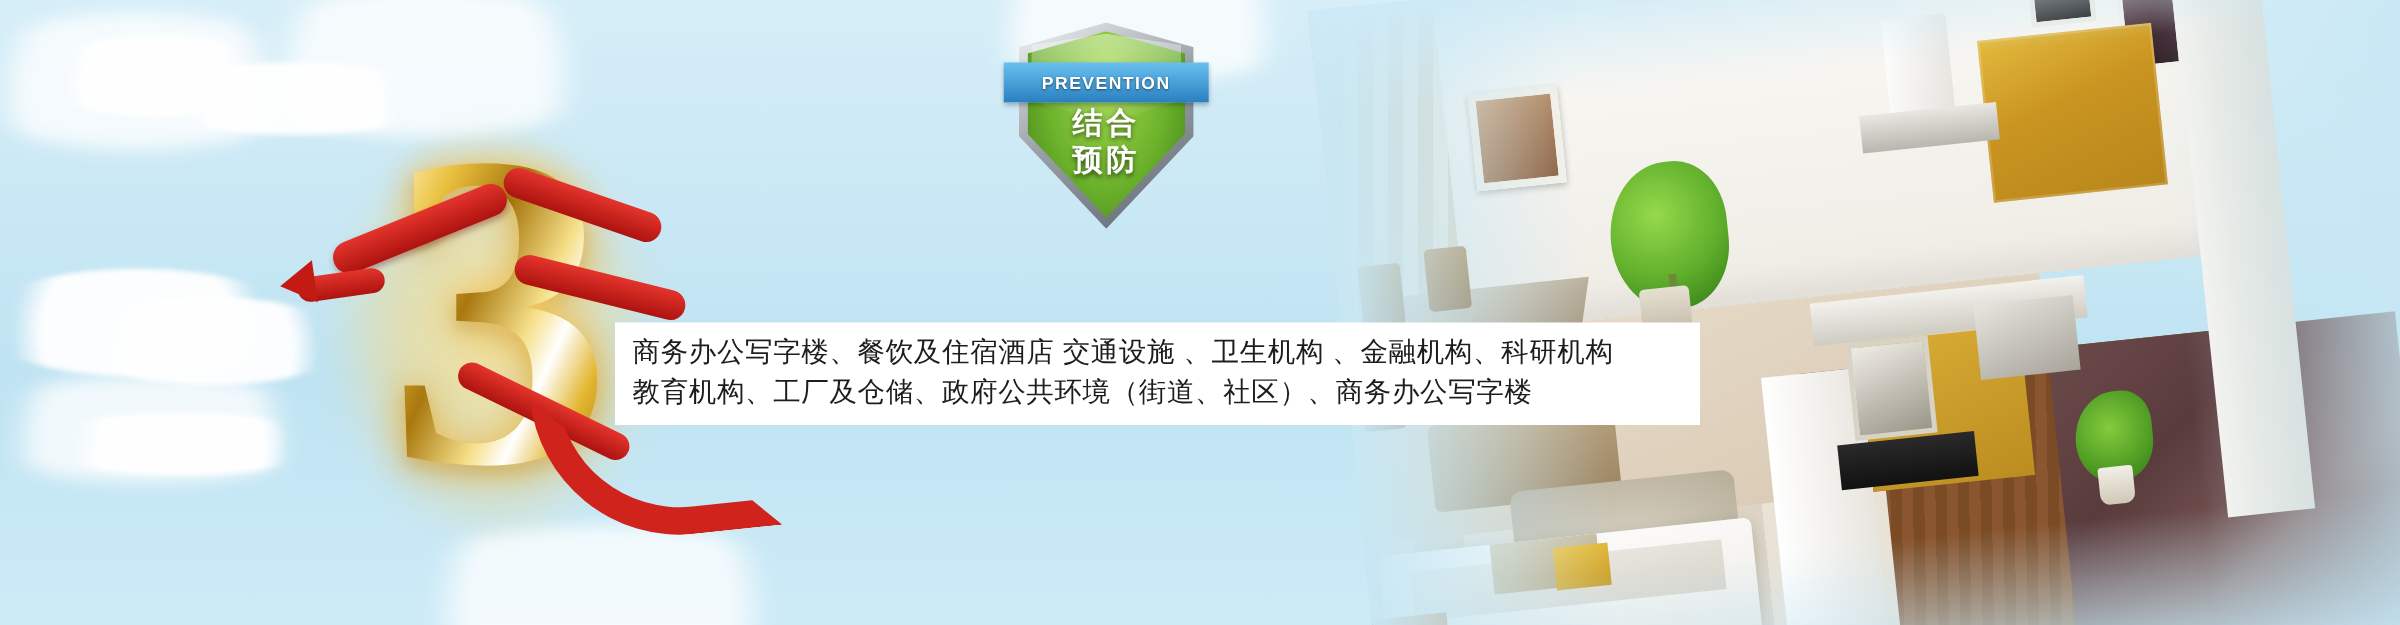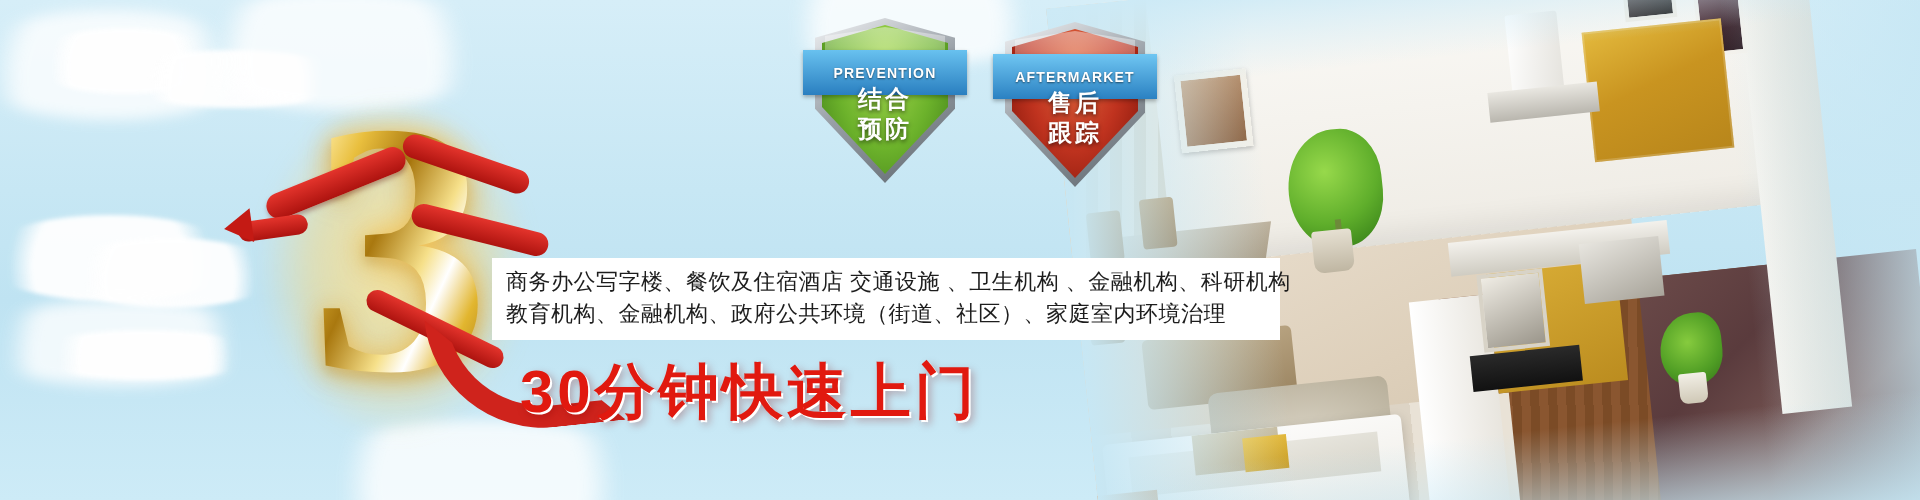--- a/index.html
+++ b/index.html
@@ -196,21 +196,21 @@
   .shield .face{
     position:absolute;left:7px;right:7px;top:7px;bottom:9px;
     clip-path:polygon(50% 0%,100% 12%,100% 55%,50% 100%,0% 55%,0% 12%);
   }
   .shield .gloss{
     position:absolute;left:10px;right:10px;top:9px;height:45%;
     clip-path:polygon(50% 0%,100% 12%,100% 72%,50% 96%,0% 72%,0% 12%);
     background:linear-gradient(180deg,rgba(255,255,255,.42),rgba(255,255,255,0));
   }
   .shield .banner{
-    position:absolute;left:-12px;right:-12px;top:32px;height:45px;
+    position:absolute;left:-12px;right:-12px;top:32px;height:32px;
     display:flex;align-items:center;justify-content:center;
     box-shadow:0 2px 4px rgba(0,0,0,.3);
   }
   .shield .banner span{
     color:#fff;font-weight:bold;font-size:14px;letter-spacing:1.2px;
     text-shadow:0 1px 2px rgba(0,0,0,.55);white-space:nowrap;
   }
   .shield .cn{
     position:absolute;left:0;right:0;top:66px;
     text-align:center;color:#fff;font-weight:bold;
@@ -225,21 +225,21 @@
   #shield-prevention{left:815px;top:18px;}
   #shield-prevention .face{background:radial-gradient(ellipse at 50% 25%,#a6d94f,#6cb22b 55%,#3f7d18);}
   #shield-prevention .banner{background:linear-gradient(180deg,#68c1ef,#2a7fc0);}
 
   #shield-aftermarket{left:1005px;top:22px;}
   #shield-aftermarket .face{background:radial-gradient(ellipse at 50% 25%,#e0683f,#c0331f 52%,#7d1308);}
   #shield-aftermarket .banner{background:linear-gradient(180deg,#6fc6f2,#2b81c2);}
 
   
   #service-card{
-    position:absolute;left:492px;top:258px;width:788px;
+    position:absolute;left:492px;top:258px;width:868px;
     background:#fff;
     padding:8px 14px 10px 14px;
   }
   #service-card p{
     font-size:22px;line-height:32px;color:#1d1d1d;
     letter-spacing:.5px;white-space:nowrap;
   }
 
   
   #headline{
@@ -343,33 +343,20 @@
     <div class="gloss"></div>
     <div class="banner">
       <span>PREVENTION</span>
     </div>
     <div class="cn">
       <div>结合</div>
       <div>预防</div>
     </div>
   </div>
 
-  <div class="shield" id="shield-aftermarket">
-    <div class="rim"></div>
-    <div class="face"></div>
-    <div class="gloss"></div>
-    <div class="banner">
-      <span>AFTERMARKET</span>
-    </div>
-    <div class="cn">
-      <div>售后</div>
-      <div>跟踪</div>
-    </div>
-  </div>
 
   <div id="service-card">
     <p>商务办公写字楼、餐饮及住宿酒店 交通设施 、卫生机构 、金融机构、科研机构</p>
-    <p>教育机构、金融机构、政府公共环境（街道、社区）、家庭室内环境治理</p>
-  </div>
-
-  <div id="headline">30分钟快速上门</div>
+    <p>教育机构、工厂及仓储、政府公共环境（街道、社区）、商务办公写字楼</p>
+  </div>
+
 
 </div>
 
 </body></html>

